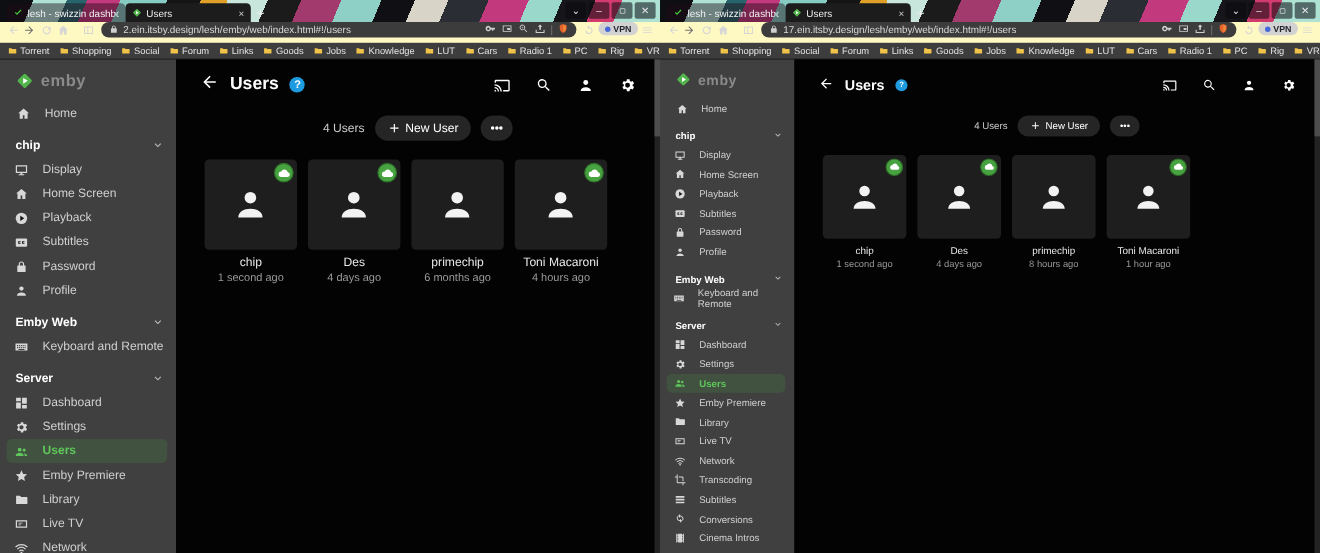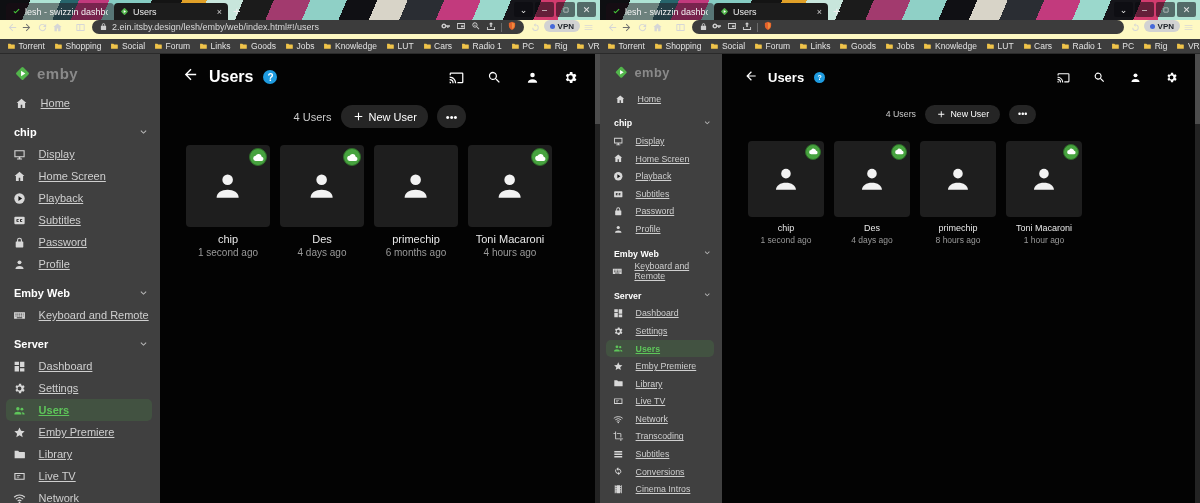--- a/index.html
+++ b/index.html
@@ -54,21 +54,21 @@
 
   .sidebar{width:var(--sbw);flex:0 0 auto;background:#404040;padding-top:7px;overflow:hidden;}
   .logo{display:flex;align-items:center;gap:6px;padding:4px 0 8px 14px;}
   .logo .i{font-size:calc(var(--ifs) + 4px);}
   .logo .lt{color:#8a8a8a;font-size:calc(var(--fs) + 4px);font-weight:bold;letter-spacing:.5px;}
   .sgroup{margin-top:2px;}
   .shead{display:flex;align-items:center;height:var(--row);margin-top:7px;padding:0 10px 0 14px;
          color:#fff;font-weight:bold;font-size:var(--fs);}
   .shead .chev{margin-left:auto;color:#bbb;font-size:var(--ifs);}
   .sitem{display:flex;align-items:center;gap:11px;height:var(--row);margin:0 8px;padding-left:6px;
-         border-radius:5px;color:#cfcfcf;font-size:var(--fs);text-decoration:underline;}
+         border-radius:5px;color:#cfcfcf;font-size:var(--fs);}
   .sitem .i{font-size:var(--ifs);color:#d8d8d8;width:1.2em;display:flex;justify-content:center;}
   .sitem.active{background:rgba(82,181,75,.16);color:#5ec65a;font-weight:bold;}
   .sitem.active .i{color:#5ec65a;}
   .sub{margin-left:6px;}
 
   .main{flex:1;min-width:0;display:flex;flex-direction:column;padding:0 22px;}
   .mhead{display:flex;align-items:center;gap:10px;margin-top:10px;height:26px;}
   .mhead .back{color:#fff;font-size:calc(var(--title) + 1px);}
   .mhead .title{color:#fff;font-size:var(--title);font-weight:bold;}
   .help{width:calc(var(--title) - 2px);height:calc(var(--title) - 2px);border-radius:50%;background:#1e9be0;
@@ -718,20 +718,21 @@
               <path d="M4 4.5h16a1 1 0 0 1 1 1v13a1 1 0 0 1-1 1H4a1 1 0 0 1-1-1v-13a1 1 0 0 1 1-1zm1 2v11h4.5v-11zm6.5 0v11H19v-11z" fill-rule="evenodd"></path>
             </svg>
           </span>
         </span>
         <div class="urlbar">
           <span style="font-size: 9px; color: rgb(207, 207, 207);"><span class="i">
               <svg viewBox="0 0 24 24" fill="currentColor" xmlns="http://www.w3.org/2000/svg">
                 <path d="M7.5 10V7.5a4.5 4.5 0 0 1 9 0V10H18a1 1 0 0 1 1 1v9a1 1 0 0 1-1 1H6a1 1 0 0 1-1-1v-9a1 1 0 0 1 1-1zm2 0h5V7.5a2.5 2.5 0 0 0-5 0z"></path>
               </svg>
             </span></span>
+          <span class="url">17.ein.itsby.design/lesh/emby/web/index.html#!/users</span>
           <span class="urlicons">
             <span style="font-size: 10px;"><span class="i">
                 <svg viewBox="0 0 24 24" fill="currentColor" xmlns="http://www.w3.org/2000/svg">
                   <path d="M7 14.8a2.6 2.6 0 1 1 0-5.2 2.6 2.6 0 0 1 0 5.2zm5.7-4.6a6 6 0 1 0 0 3.6H15v3h3v-3h3.5v-3.6z"></path>
                 </svg>
               </span></span>
             <span style="font-size: 10px;"><span class="i">
                 <svg viewBox="0 0 24 24" fill="currentColor" xmlns="http://www.w3.org/2000/svg">
                   <path d="M2.5 5h19v14h-19zm2 2v10h15V7zm7.5 3.5h6.5V15H12z"></path>
                 </svg>

